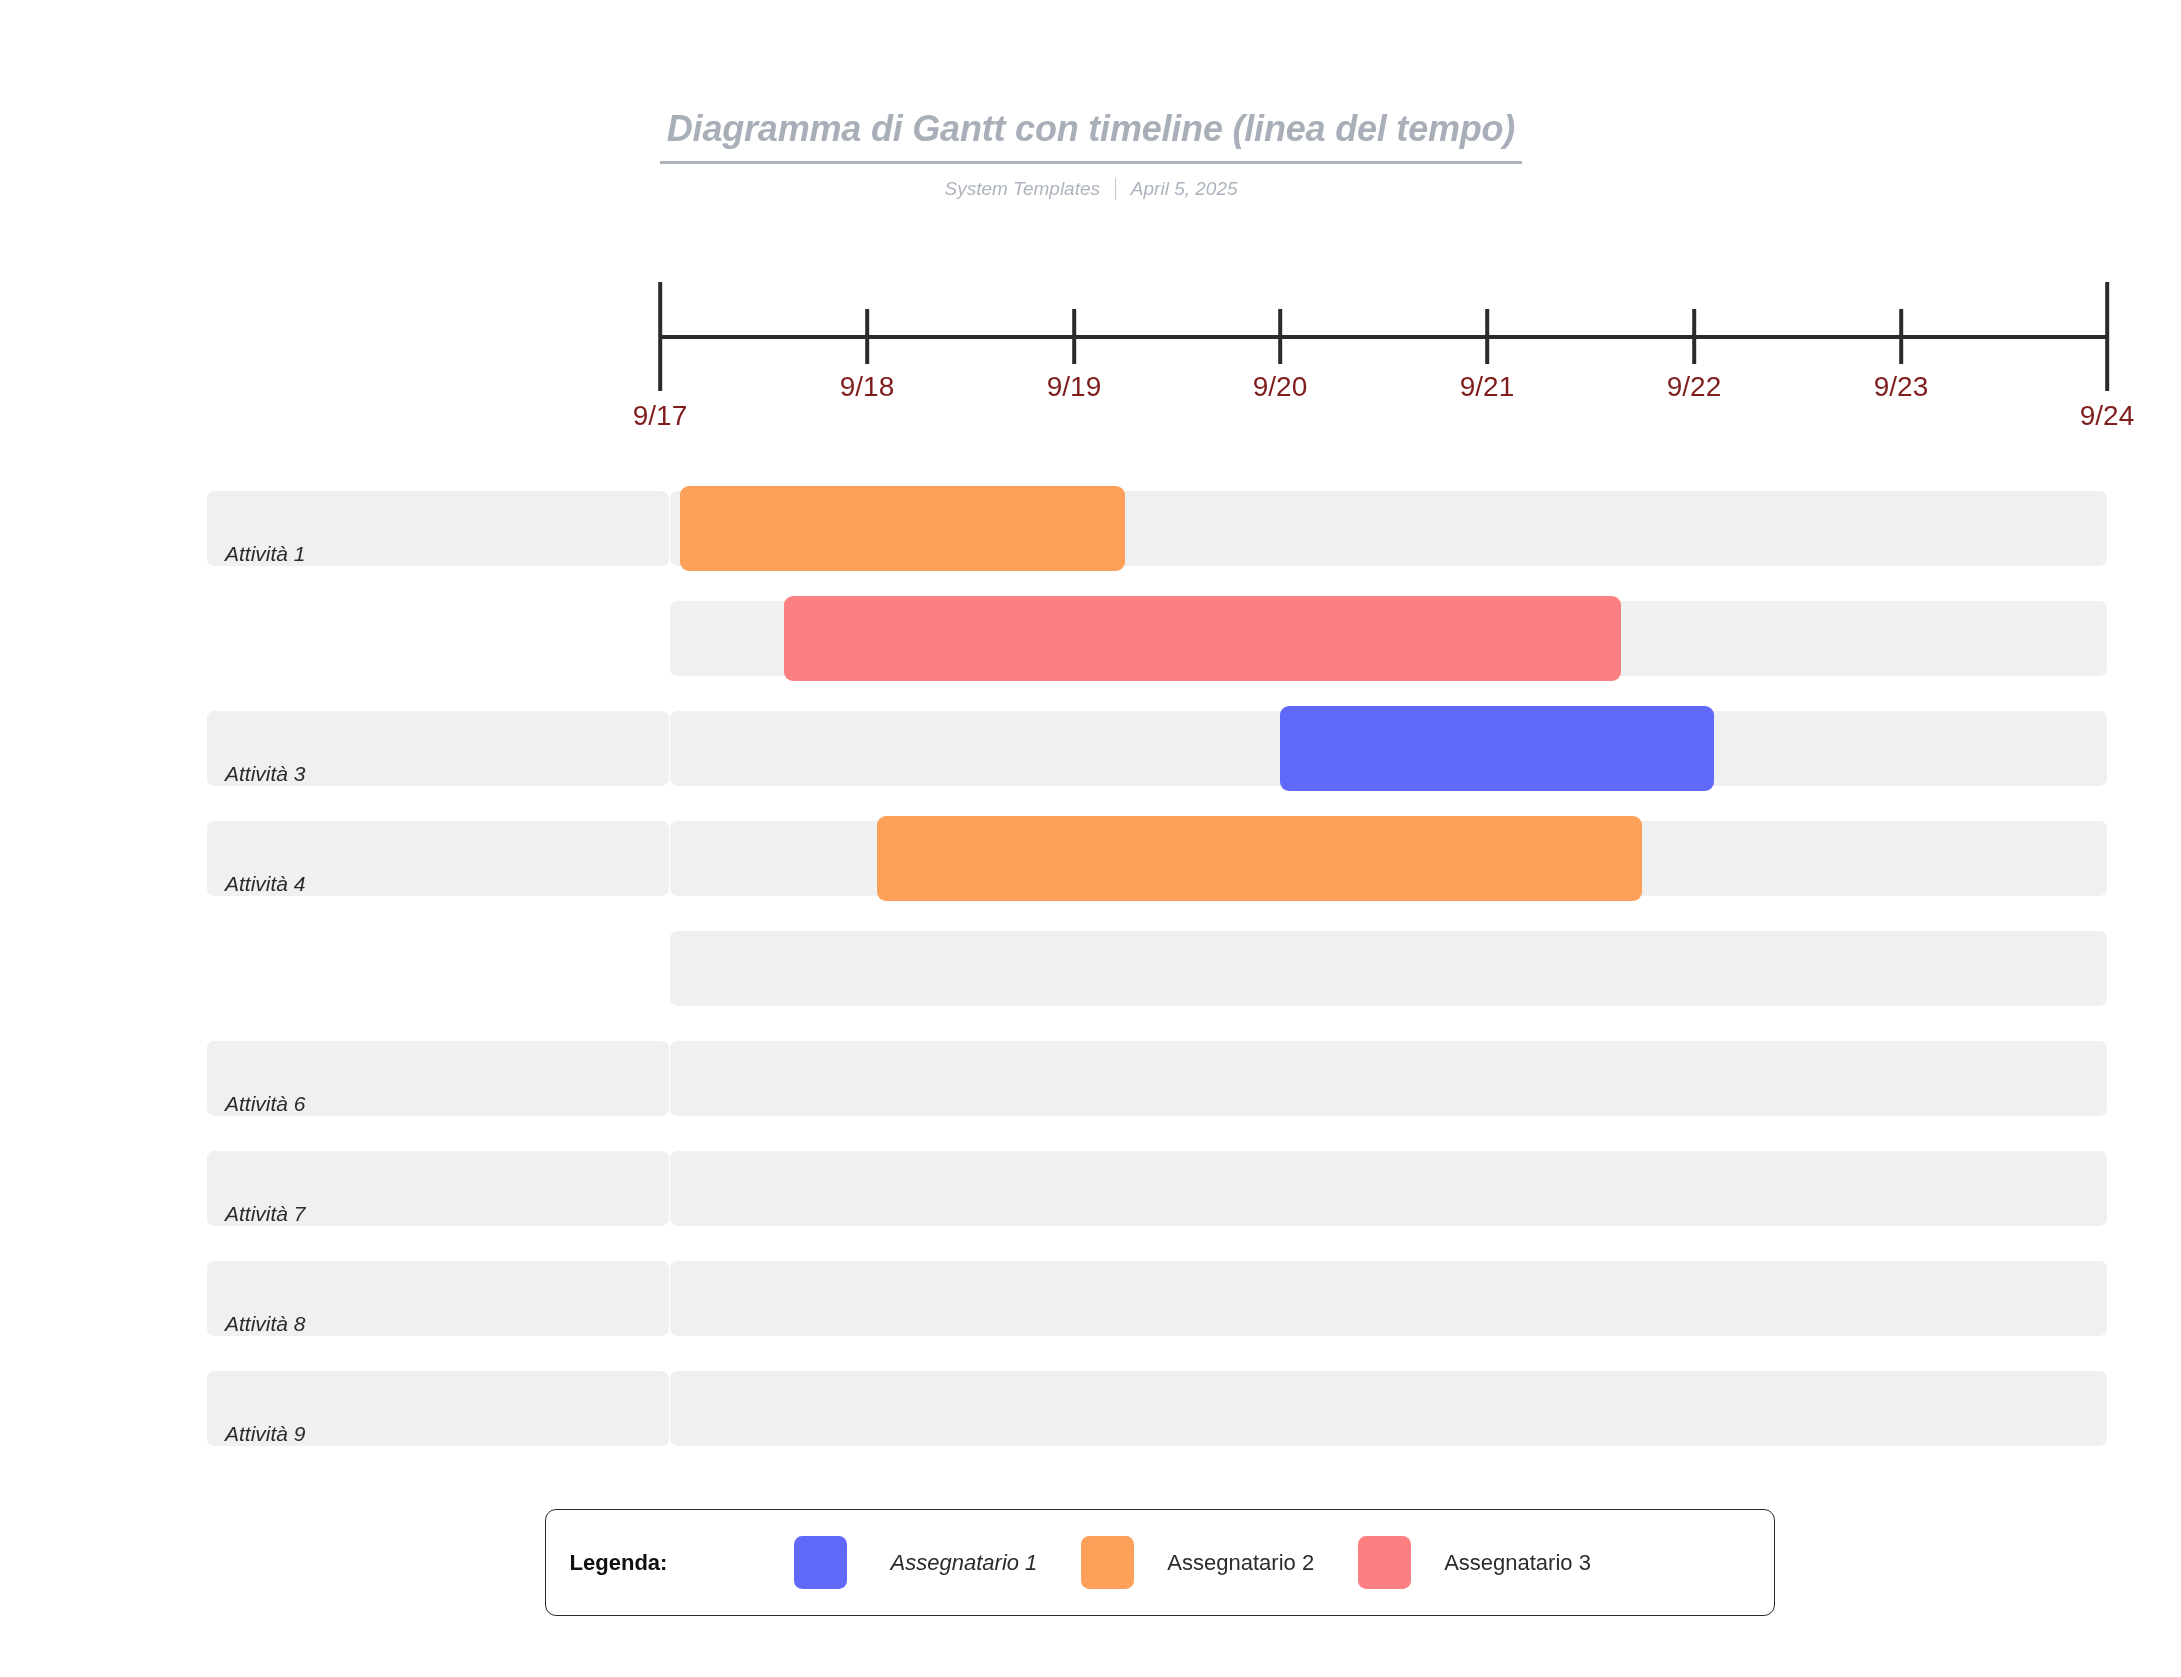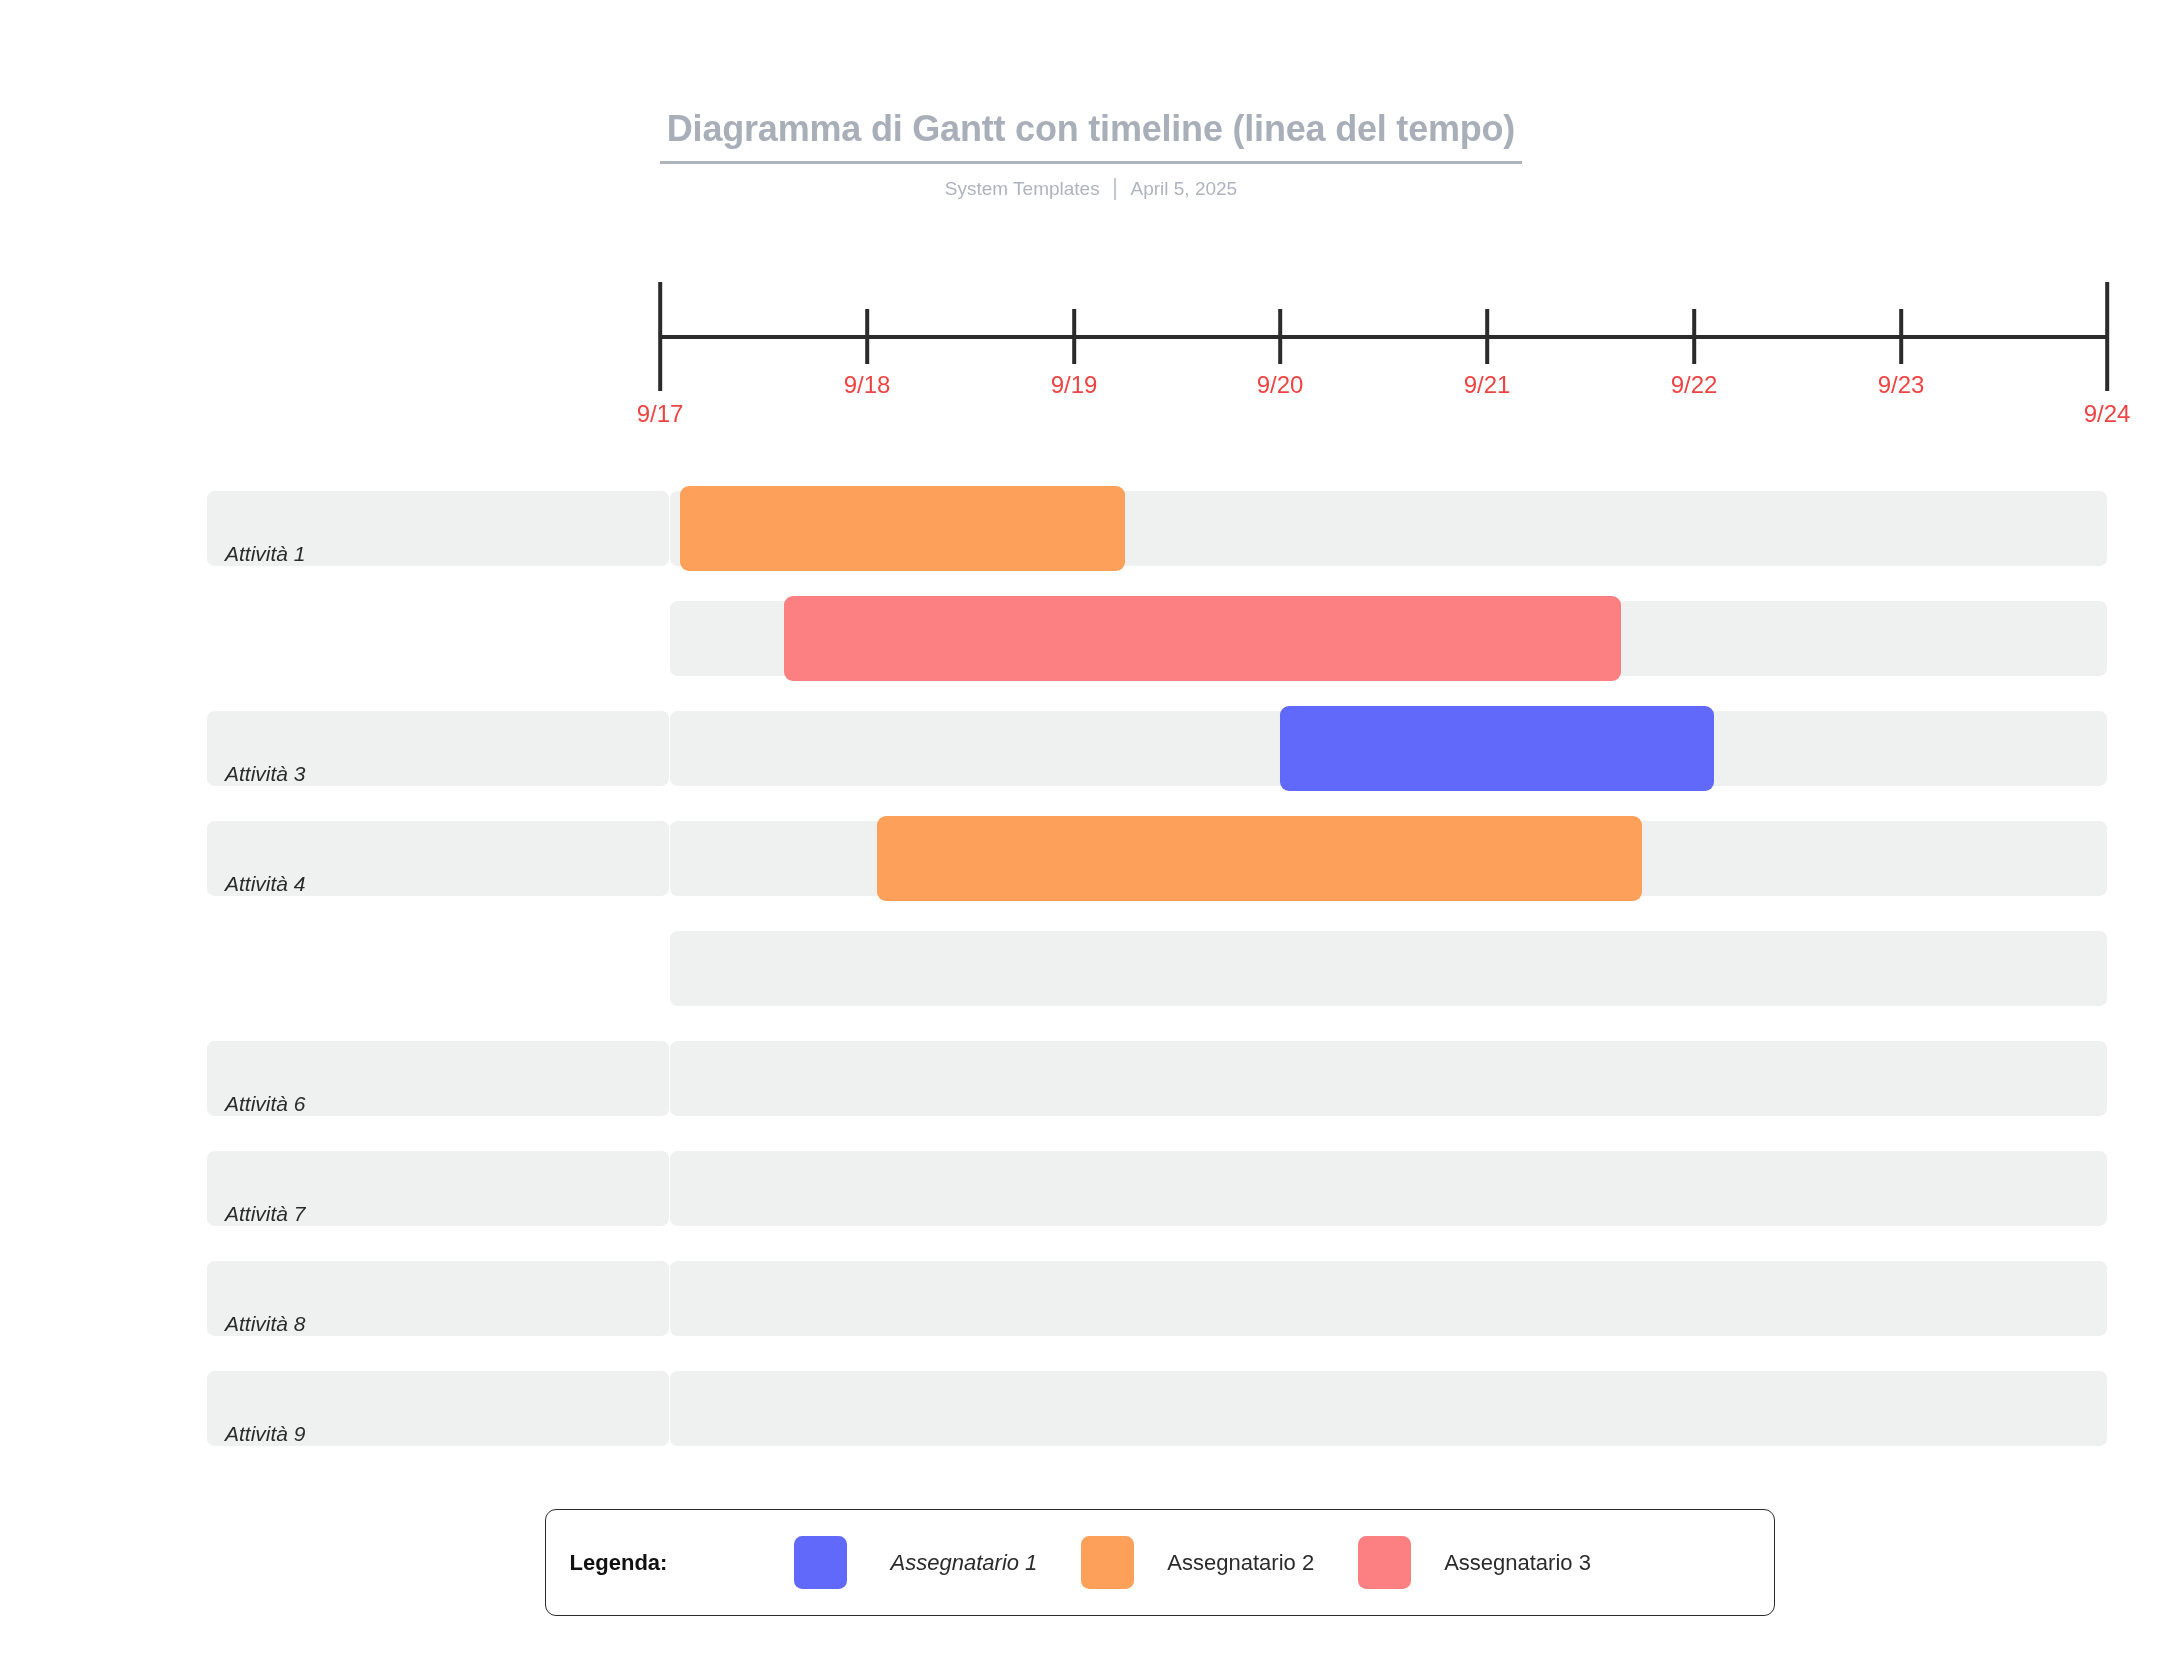--- a/index.html
+++ b/index.html
@@ -22,20 +22,21 @@
     background: #ffffff;
   }
 
   
   .header {
     position: absolute;
     left: 0;
     top: 109px;
     width: 2182px;
     text-align: center;
+    font-style: italic;
   }
   .title {
     font-size: 36px;
     font-weight: bold;
     color: #A9AFB9;
     letter-spacing: -0.2px;
     line-height: 1.1;
     margin: 0 auto;
     width: 1346px;
   }
@@ -87,22 +88,22 @@
   .tick.inner {
     top: 27px;
     height: 55px;
   }
   .tick.edge {
     top: 0px;
     height: 109px;
   }
   .tick-label {
     position: absolute;
-    font-size: 24px;
-    color: #ef4444;
+    font-size: 28px;
+    color: #7f1d1d;
     white-space: nowrap;
     transform: translateX(-50%);
   }
   .tick-label.inner { top: 89px; }
   .tick-label.edge  { top: 118px; }
 
   
   .rows {
     position: absolute;
     left: 0;

